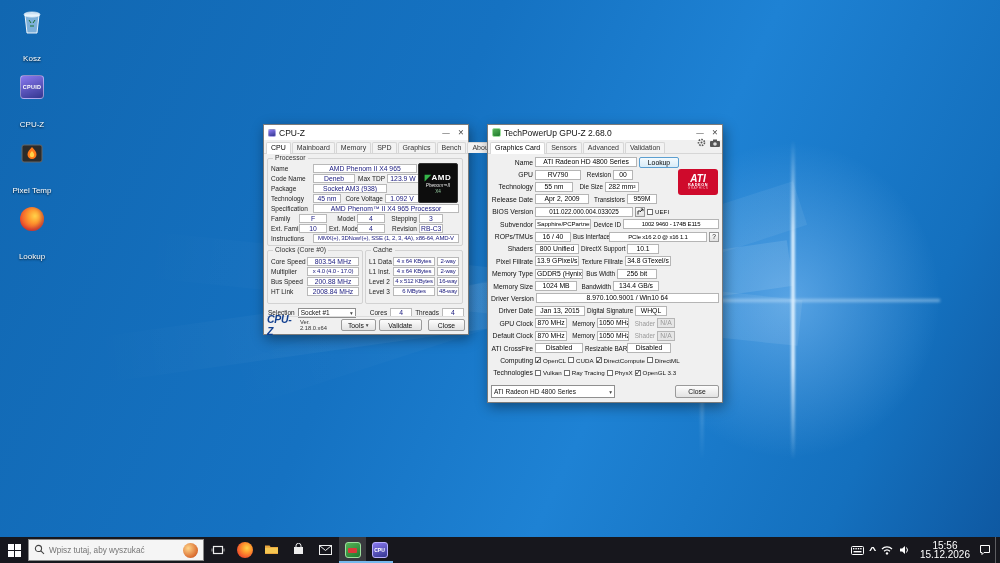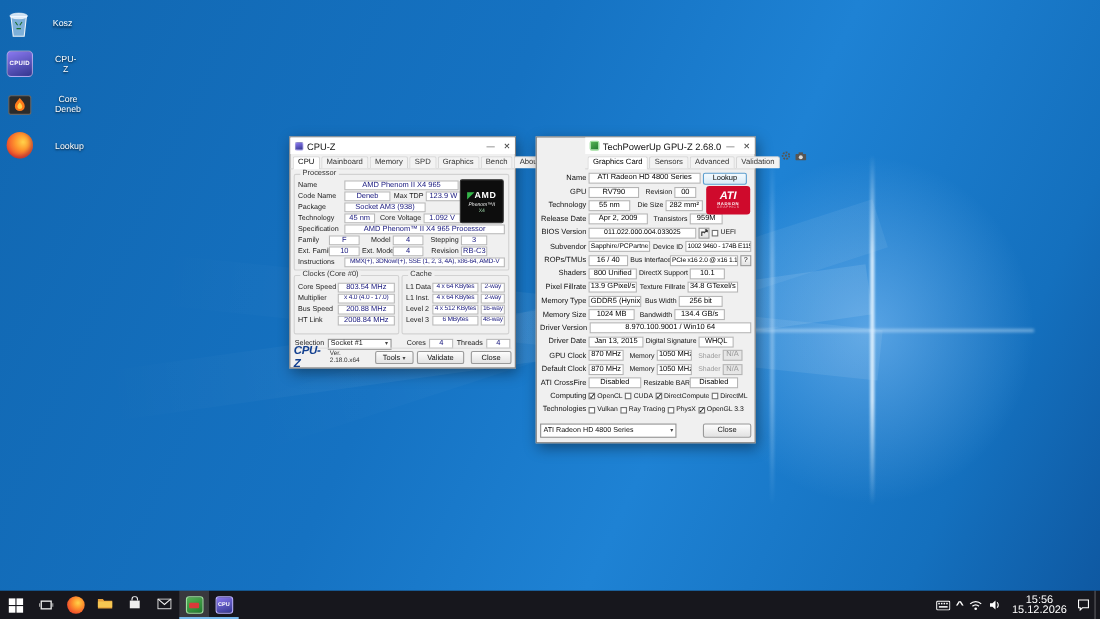--- a/index.html
+++ b/index.html
@@ -14,21 +14,21 @@
   .wp-vline2 { left:700px; opacity:.35; }
   .wp-hline { position:absolute; left:650px; top:299px; width:290px; height:3px; background:rgba(220,240,255,.45); filter:blur(1.5px); }
   .wp-beam { position:absolute; height:46px; transform-origin:100% 50%;
     background:linear-gradient(90deg, rgba(255,255,255,0) 0%, rgba(255,255,255,.10) 80%); }
   .wp-beam.b1 { left:90px; top:240px; width:700px; transform:rotate(-8deg); }
   .wp-beam.b2 { left:140px; top:300px; width:660px; transform:rotate(6deg); opacity:.8; }
   .wp-beam.b3 { left:200px; top:180px; width:600px; transform:rotate(-18deg); opacity:.6; }
 
   
   .shortcuts { position:absolute; left:6px; top:8px; width:52px; display:flex; flex-direction:column; gap:11px; }
-  .shortcut { display:flex; align-items:center; gap:20px; }
+  .shortcut { display:flex; flex-direction:column; align-items:center; gap:20px;justify-content:center; }
   .shortcut .lbl { font-size:8px; color:#fff; text-shadow:0 1px 2px rgba(0,0,0,.8); text-align:center; line-height:9px; }
   .ic { width:26px; height:26px; display:flex; align-items:center; justify-content:center; }
   .ic-cpuid { width:24px; height:24px; border-radius:4px; background:linear-gradient(160deg,#8a79f0,#33368f); display:flex; align-items:center; justify-content:center; border:1px solid rgba(255,255,255,.4); }
   .ic-cpuid span { font-size:5.5px; font-weight:bold; color:#fff; letter-spacing:.3px; }
   .ic-firefox { width:24px; height:24px; border-radius:50%;
     background:radial-gradient(circle at 62% 38%, #ffd24a 0%, #ff9a2e 32%, #f2562c 68%, #c33a22 100%); box-shadow:inset -2px -2px 4px rgba(120,0,60,.4); }
 
   
   .window { position:absolute; background:#f0f0f0; border:1px solid #7b7b7b; box-shadow:2px 4px 12px rgba(0,0,0,.4); }
   .titlebar { height:15px; background:#fff; display:flex; align-items:center; gap:3px; padding:0 4px; font-size:8.5px; color:#111; }
@@ -60,21 +60,21 @@
   .amdlogo .x { color:#9ad0a5; font-size:4.6px; }
   .selrow { position:absolute; left:3px; right:3px; top:153px; height:11px; display:flex; align-items:center; gap:3px; }
   .dropdown { background:#fff; border:1px solid #8f8f8f; height:10px; display:flex; align-items:center; justify-content:space-between; padding:0 2px; font-size:6.5px; color:#111; }
   .dd-arrow { font-size:5.5px; color:#444; }
   .cpuz-footer { position:absolute; left:2px; right:2px; bottom:2px; height:16px; border-top:1px solid #dcdcdc; display:flex; align-items:center; gap:3px; padding-top:1px; }
   .cpuz-logo { font-weight:800; font-style:italic; font-size:10.5px; color:#123f8f; letter-spacing:-.3px; }
   .ver { font-size:5.8px; color:#333; }
   .btn { background:linear-gradient(#fdfdfd,#e2e2e2); border:1px solid #9a9a9a; border-radius:2px; height:12px; display:flex; align-items:center; justify-content:center; font-size:6.8px; color:#111; gap:2px; }
 
   
-  .gpuz { left:487px; top:124px; width:200px; height:279px;padding-left:44px; }
+  .gpuz { left:487px; top:124px; width:236px; height:279px; }
   .gpuz .body { position:absolute; top:29px; left:0; right:0; bottom:0; padding:2px 3px; }
   .grow { display:flex; align-items:center; height:12.4px; gap:2px; }
   .glab { flex:0 0 42px; text-align:right; font-size:6.8px; color:#111; white-space:nowrap; }
   .gl2 { text-align:right; font-size:6.3px; color:#111; flex:none; white-space:nowrap; }
   .gl2.dim, .dimtxt { color:#999; }
   .gbox { background:#fff; border:1px solid #b5b5b5; height:10px; line-height:8.5px; text-align:center; font-size:6.8px; color:#000; white-space:nowrap; overflow:hidden; padding:0 1px; flex:none; }
   .gbox.gray { background:#e6e6e6; color:#999; }
   .gbtn { flex:none; height:11px; background:linear-gradient(#f4fafe,#d8ecf8); border:1px solid #5c9fd0; border-radius:2px; display:flex; align-items:center; justify-content:center; font-size:6.8px; color:#000; }
   .qbtn { flex:0 0 10px; height:10px; background:linear-gradient(#fdfdfd,#e2e2e2); border:1px solid #999; font-size:6.5px; display:flex; align-items:center; justify-content:center; color:#111; }
   .chk { display:flex; align-items:center; gap:2px; font-size:6.2px; color:#111; white-space:nowrap; }
@@ -142,21 +142,21 @@
       <span class="lbl">CPU-Z</span>
     </div>
     <div class="shortcut">
       <span class="ic">
         <svg width="24" height="24" viewBox="0 0 24 24">
             <rect x="2" y="4" width="20" height="17" rx="2" fill="#2b2b2b" stroke="#666" stroke-width="1"></rect>
             <path d="M12 6 c2.5 3 4.5 4.5 4.5 7.5 a4.5 4.5 0 1 1 -9 0 c0-3 2-4.5 4.5-7.5" fill="#ff7a1a"></path>
             <path d="M12 10 c1.2 1.6 2.2 2.4 2.2 4 a2.2 2.2 0 1 1 -4.4 0 c0-1.6 1-2.4 2.2-4" fill="#ffd24a"></path>
           </svg>
       </span>
-      <span class="lbl">Core Deneb</span>
+      <span class="lbl">Pixel Temp</span>
     </div>
     <div class="shortcut">
       <span class="ic">
           <span class="ic-firefox"></span>
         </span>
       <span class="lbl">Lookup</span>
     </div>
   </div>
 
   <div class="window cpuz">
@@ -508,20 +508,28 @@
 
   <div class="taskbar">
     <div class="startbtn">
       <span class="winlogo">
           <i></i>
           <i></i>
           <i></i>
           <i></i>
         </span>
     </div>
+    <div class="searchbox">
+      <span><svg width="11" height="11" viewBox="0 0 16 16">
+            <circle cx="6.5" cy="6.5" r="4.5" fill="none" stroke="#444" stroke-width="1.6"></circle>
+            <line x1="10" y1="10" x2="14.5" y2="14.5" stroke="#444" stroke-width="1.6"></line>
+          </svg></span>
+      <input type="text" placeholder="Wpisz tutaj, aby wyszukać" style="">
+      <span class="search-avatar"></span>
+    </div>
     <div class="tb-ico">
       <svg width="14" height="12" viewBox="0 0 14 12">
           <rect x="2.5" y="2.5" width="9" height="7" fill="none" stroke="#eee" stroke-width="1.2"></rect>
           <path d="M1 4.5 v3 M13 4.5 v3" stroke="#aaa" stroke-width="1"></path>
         </svg>
     </div>
     <div class="tb-ico">
         <span class="ff-sm"></span>
       </div>
     <div class="tb-ico">

